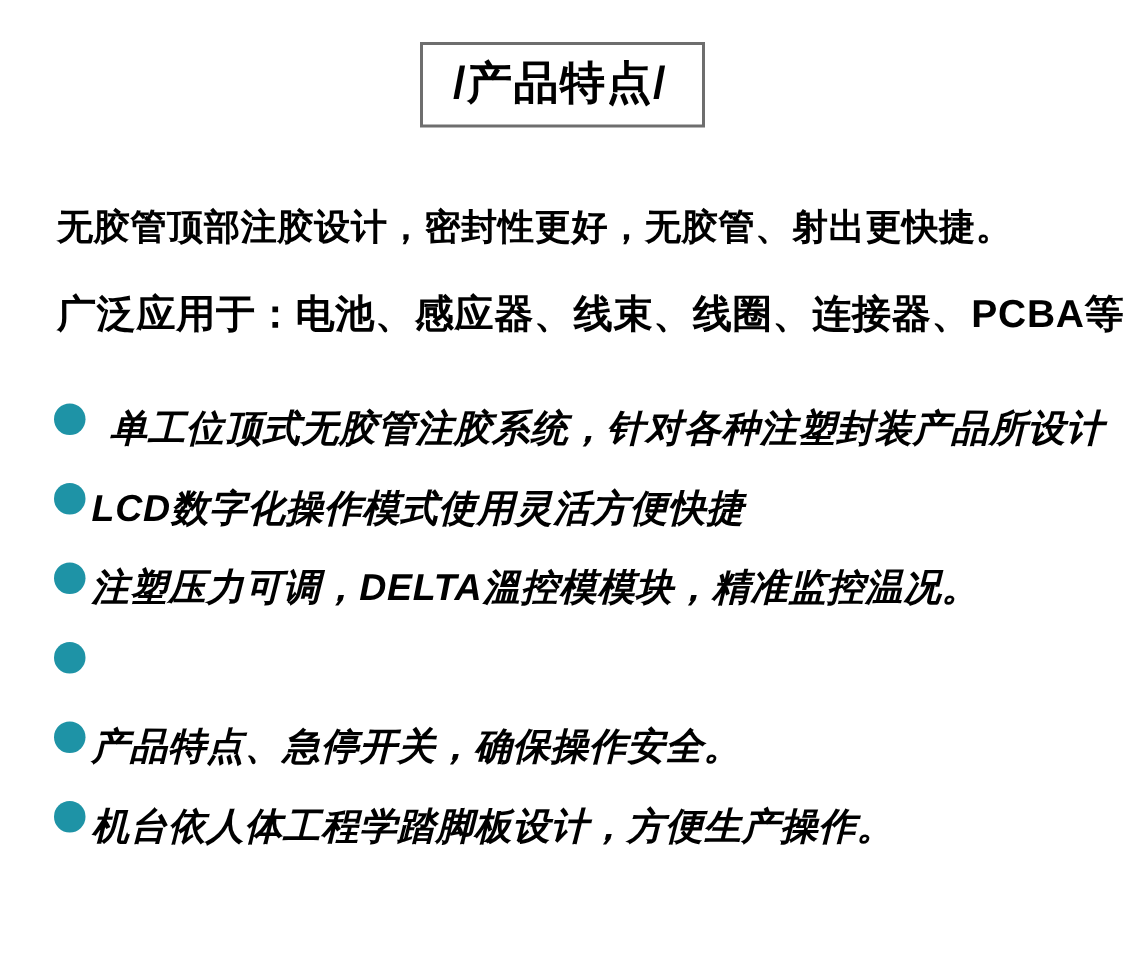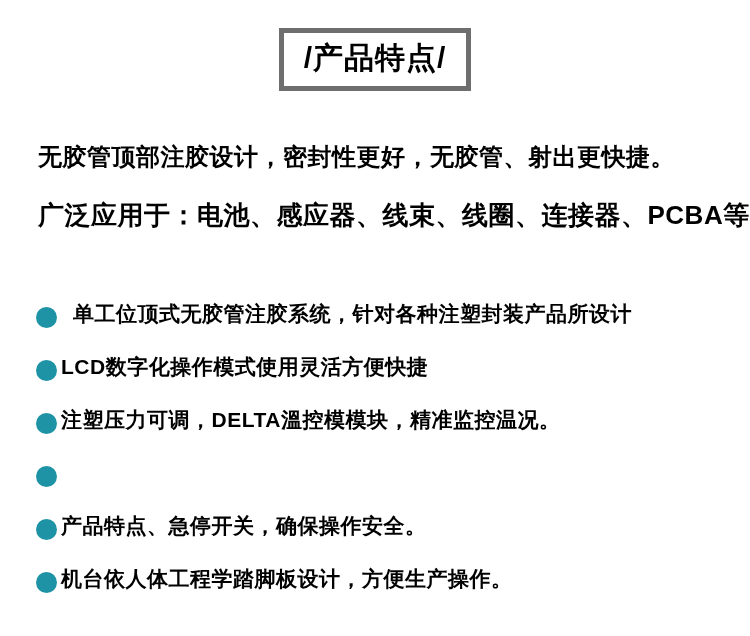--- a/index.html
+++ b/index.html
@@ -9,23 +9,23 @@
     height: 636px;
     overflow: hidden;
     font-family: "Liberation Sans", "DejaVu Sans", sans-serif;
     color: #000000;
     position: relative;
   }
   .title-box {
     margin: 28px auto 0 auto;
     width: fit-content;
     min-width: 190px;
-    border: 5px solid #84cc16;
+    border: 2px solid #84cc16;
     padding: 5px 20px 7px 20px;
-    text-align: center;
+    text-align: left;
   }
   .title-box .title-text {
     font-size: 30px;
     font-weight: 700;
     letter-spacing: 1px;
     color: #000000;
     white-space: nowrap;
   }
   .intro-line1 {
     margin: 50px 0 0 38px;
@@ -43,26 +43,27 @@
   }
   .intro-line2 .apps-label {
     font-weight: 700;
   }
   .feature-list {
     margin: 42px 0 0 36px;
     list-style: none;
   }
   .feature-item {
     display: flex;
-    align-items: flex-end;
+    align-items: flex-start;
     height: 53px;
-    font-size: 21px;
+    font-size: 25px;
     font-weight: 600;
     letter-spacing: 0.5px;
     white-space: nowrap;
+    font-style: italic;
   }
   .bullet-dot {
     width: 21px;
     height: 21px;
     border-radius: 50%;
     flex-shrink: 0;
     margin-right: 4px;
   }
   
   .feature-item:first-child .bullet-dot { margin-right: 16px; }

